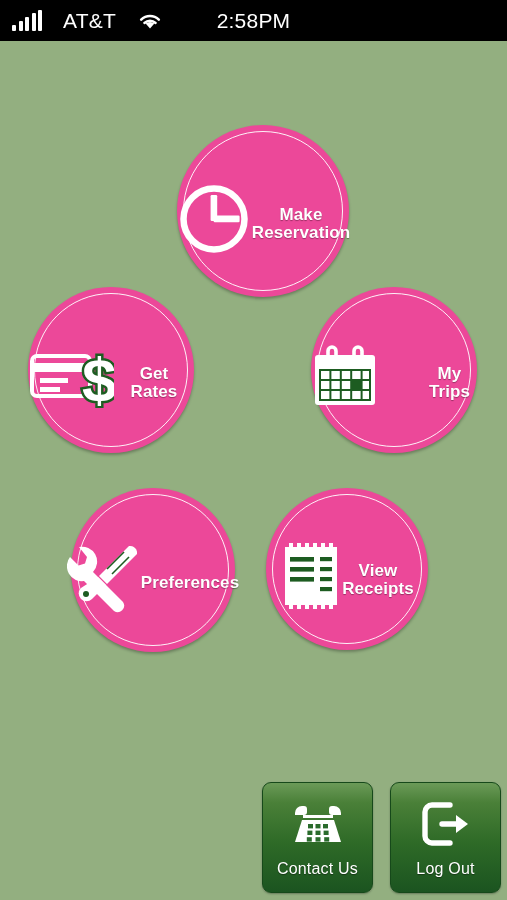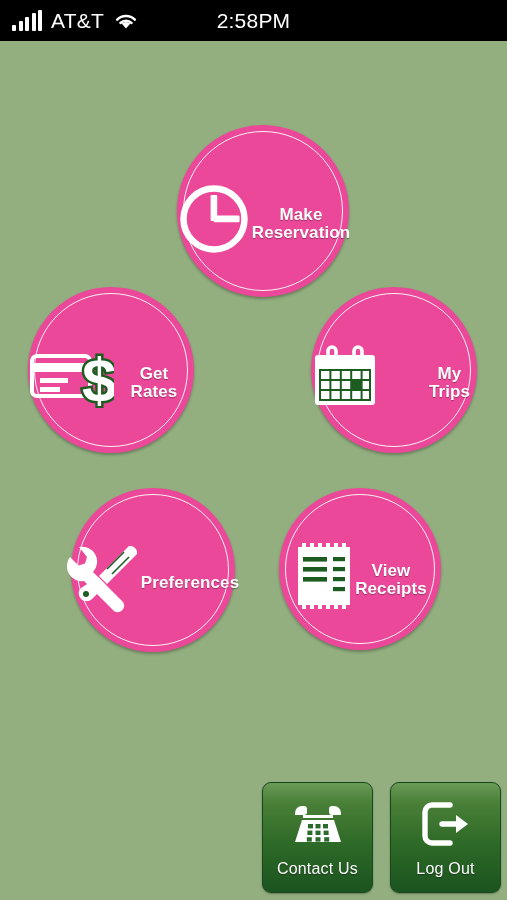--- a/index.html
+++ b/index.html
@@ -17,21 +17,21 @@
 
   
   #status-bar {
     position:absolute; top:0; left:0;
     width:507px; height:41px;
     background:#000;
     color:#fff;
   }
   .sb-left {
     position:absolute; left:12px; top:0; height:41px;
-    display:flex; align-items:center; gap:9px;
+    display:flex; align-items:center; gap:21px;
   }
   .sb-center {
     position:absolute; left:0; top:0; width:507px; height:41px;
     display:flex; align-items:center; justify-content:center;border-radius:18px;
   }
   .sb-right {
     position:absolute; right:10px; top:0; height:41px;
     display:flex; align-items:center; gap:7px;
   }
   .sb-text {
@@ -76,21 +76,21 @@
     text-align:center;
     letter-spacing:0.1px;
     text-shadow:0 1px 1px rgba(0,0,0,0.35);
   }
 
   
   #btn-make-reservation { left:177px;  top:125px; width:172px; height:172px; padding-top:26px; }
   #btn-get-rates        { left:28px;   top:287px; width:166px; height:166px; padding-top:26px; }
   #btn-my-trips         { left:311px;  top:287px; width:166px; height:166px; padding-top:26px;gap:43px; }
   #btn-preferences      { left:71px;   top:488px; width:164px; height:164px; padding-top:26px; }
-  #btn-view-receipts    { left:279px;  top:488px; width:162px; height:162px; padding-top:22px; }
+  #btn-view-receipts    { left:266px;  top:488px; width:162px; height:162px; padding-top:22px; }
 
   #btn-make-reservation .circle-icon { margin-bottom:10px; }
   #btn-get-rates .circle-icon        { margin-bottom:12px; }
   #btn-my-trips .circle-icon         { margin-bottom:12px; }
   #btn-preferences .circle-icon      { margin-bottom:10px; }
   #btn-view-receipts .circle-icon    { margin-bottom:8px; }
 
   
   .square-btn {
     position:absolute;

